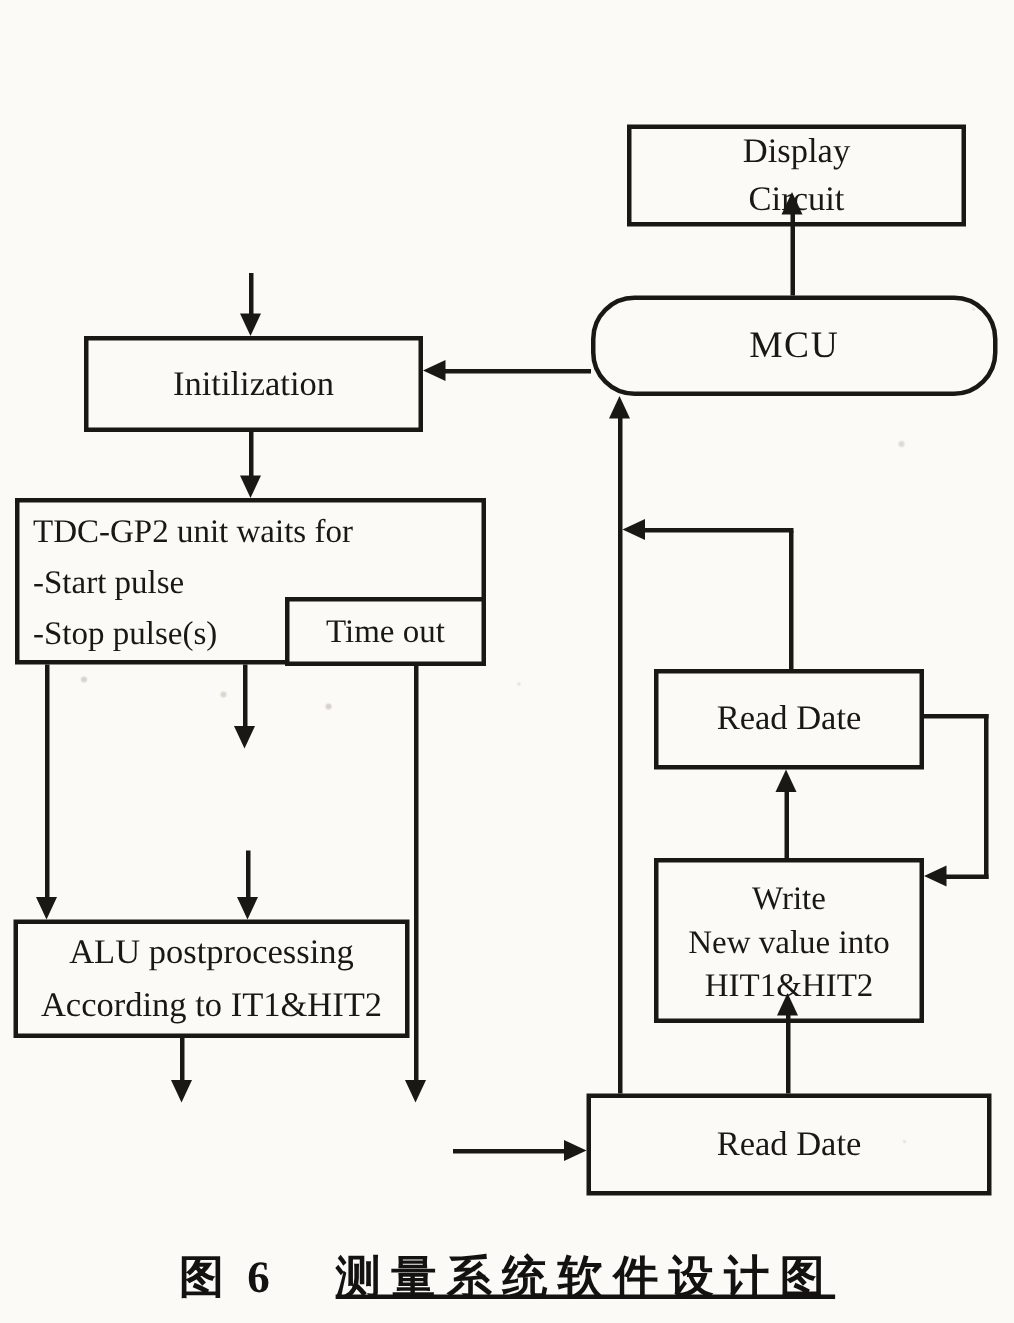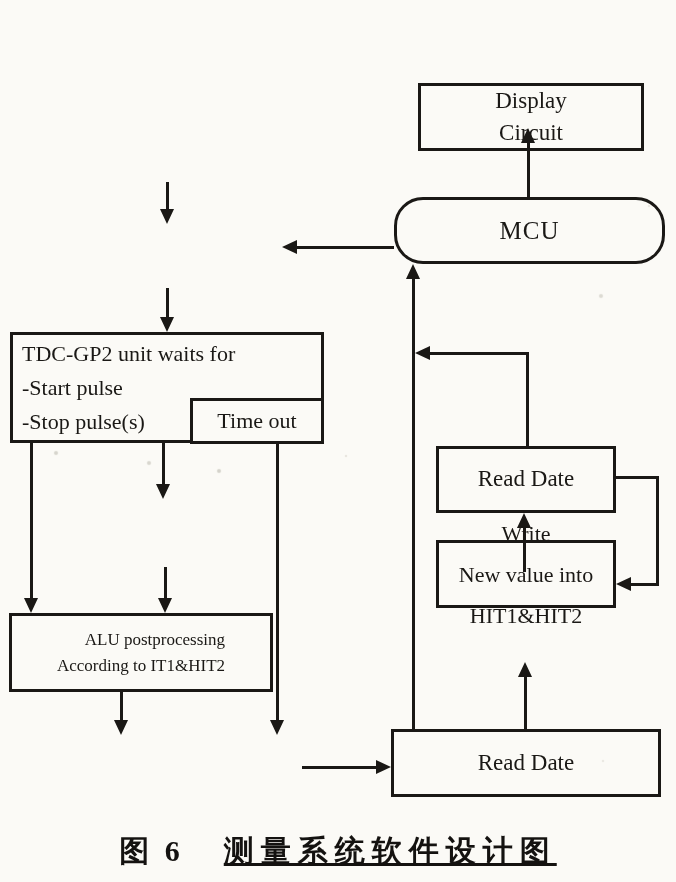--- a/index.html
+++ b/index.html
@@ -34,21 +34,21 @@
     z-index:1;
   }
   .node.left{
     justify-content:flex-start;
     text-align:left;
     padding:2px 6px 2px 9px;
     align-items:flex-start;
   }
   .node.big{font-size:25px;letter-spacing:1px;border-radius:29px;}
   .node.opaque{background:var(--paper);z-index:2;}
-  .node.alu{font-size:17px;line-height:1.5;text-align:right;}
+  .node.alu{font-size:23px;line-height:1.5;}
   
   .vl{position:absolute;width:3px;background:var(--ink);z-index:0;}
   .hl{position:absolute;height:3px;background:var(--ink);z-index:0;}
   
   .ah{position:absolute;width:0;height:0;border-style:solid;z-index:1;}
   .ah.down{border-width:15px 7px 0 7px;border-color:var(--ink) transparent transparent transparent;}
   .ah.up{border-width:0 7px 15px 7px;border-color:transparent transparent var(--ink) transparent;}
   .ah.left{border-width:7px 15px 7px 0;border-color:transparent var(--ink) transparent transparent;}
   .ah.right{border-width:7px 0 7px 15px;border-color:transparent transparent transparent var(--ink);}
   
@@ -84,35 +84,36 @@
 <div class="page">
 
   <div class="speckles"></div>
 
 
   <div class="node" style="left:418px;top:60px;width:226px;height:68px;font-size:23px;margin-top:23px;">Display
 Circuit</div>
 
   <div class="node big" style="left:394px;top:197px;width:271px;height:67px;">MCU</div>
 
+  <div class="node" style="left:56px;top:224px;width:226px;height:64px;font-size:23px;">Initilization</div>
 
   <div class="node left" style="left:10px;top:332px;width:314px;height:111px;line-height:34px;">TDC-GP2 unit waits for
 -Start pulse
 -Stop pulse(s)</div>
 
   <div class="node opaque" style="left:190px;top:398px;width:134px;height:46px;font-family:Liberation Serif, serif;">Time out</div>
 
 
   <div class="node alu" style="left:9px;top:613px;width:264px;height:79px;">ALU postprocessing
 According to IT1&amp;HIT2</div>
 
 
   <div class="node" style="left:436px;top:446px;width:180px;height:67px;font-size:23px;">Read Date</div>
 
-  <div class="node" style="left:436px;top:540px;width:180px;height:68px;line-height:41px;">Write
+  <div class="node" style="left:436px;top:572px;width:180px;height:110px;line-height:29px;">Write
 New value into
 HIT1&amp;HIT2</div>
 
   <div class="node" style="left:391px;top:729px;width:270px;height:68px;font-size:23px;">Read Date</div>
 
   <div class="vl" style="left:166px;top:182px;height:29px;"></div>
   <div class="ah down" style="left:160px;top:209px;"></div>
 
   <div class="hl" style="left:295px;top:246px;width:99px;"></div>
   <div class="ah left" style="left:282px;top:240px;"></div>

